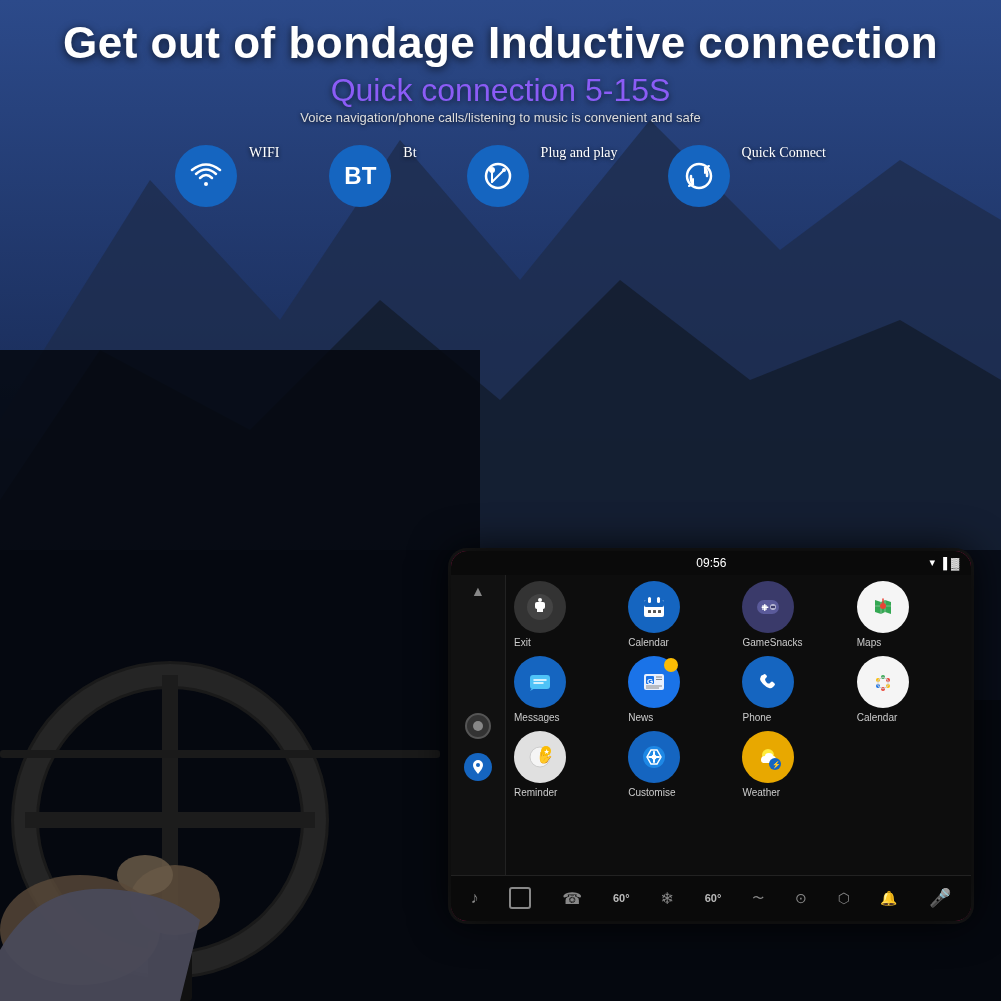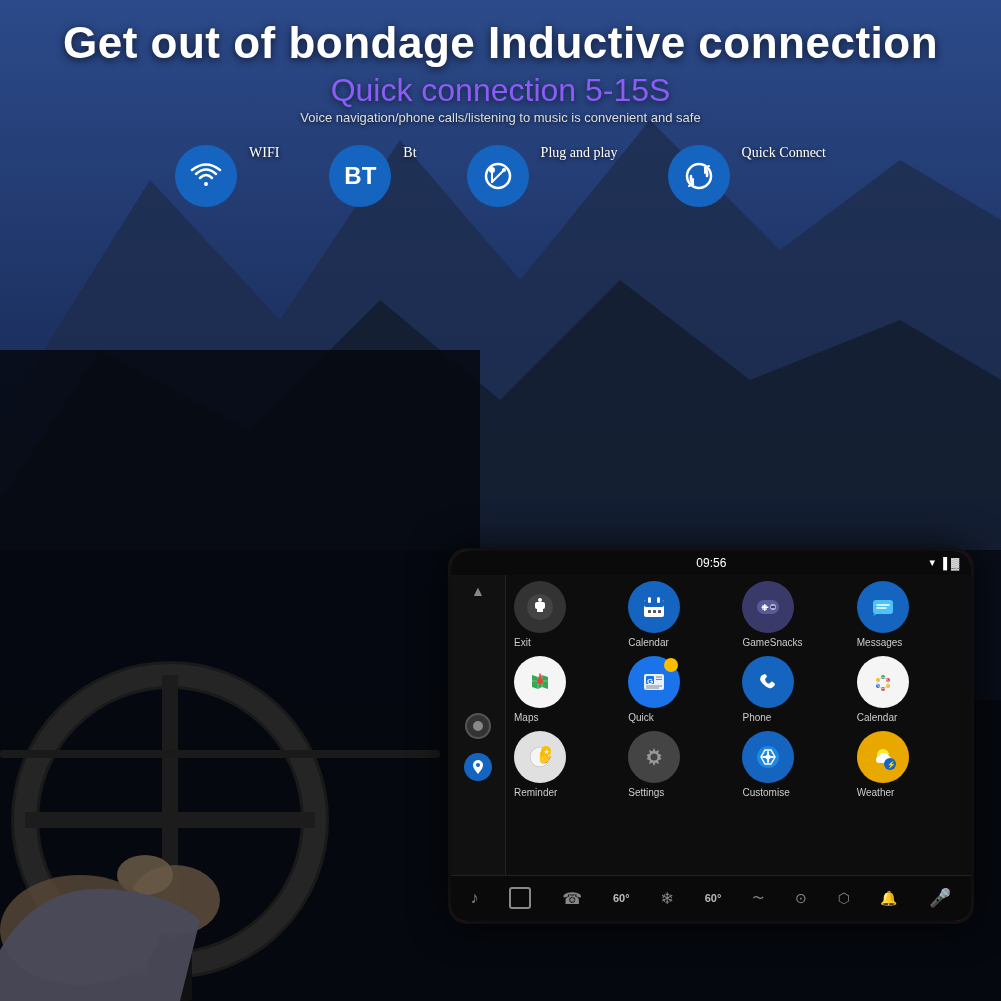--- a/index.html
+++ b/index.html
@@ -348,60 +348,60 @@
               <rect x="11" y="12" width="1.5" height="7" rx="0.75" fill="white"></rect>
               <rect x="8.5" y="14.5" width="7" height="1.5" rx="0.75" fill="white"></rect>
               <circle cx="19" cy="15" r="1.2" fill="#3a3a6a"></circle>
               <circle cx="21" cy="15" r="1.2" fill="#3a3a6a"></circle>
             </svg>
           </div>
           <div class="app-label">GameSnacks</div>
         </div>
 
         <div class="app-item">
-          <div class="app-icon" style="background:#1565c0; position:relative;">
-            <svg width="30" height="30" viewBox="0 0 30 30">
-              <rect x="5" y="8" width="20" height="14" rx="3" fill="#4fc3f7"></rect>
-              <path d="M8,20 L5,24 L12,20 Z" fill="#4fc3f7"></path>
-              <line x1="9" y1="13" x2="21" y2="13" stroke="white" stroke-width="1.5" stroke-linecap="round"></line>
-              <line x1="9" y1="16" x2="18" y2="16" stroke="white" stroke-width="1.5" stroke-linecap="round"></line>
-            </svg>
-          </div>
-          <div class="app-label">Messages</div>
-        </div>
-
-        <div class="app-item">
           <div class="app-icon" style="background:#f5f5f5;">
             <svg width="30" height="30" viewBox="0 0 30 30">
               <path d="M7,8 L13,10 L17,8 L23,10 L23,22 L17,20 L13,22 L7,20 Z" fill="#34a853"></path>
               <path d="M13,10 L13,22" stroke="#ccc" stroke-width="0.5"></path>
               <path d="M17,8 L17,20" stroke="#ccc" stroke-width="0.5"></path>
               <path d="M7,14 L23,14" stroke="#ccc" stroke-width="0.5"></path>
               <circle cx="15" cy="14" r="3" fill="#ea4335"></circle>
               <path d="M15,11 L15,7" stroke="#ea4335" stroke-width="1.5" stroke-linecap="round"></path>
             </svg>
           </div>
           <div class="app-label">Maps</div>
         </div>
 
         <div class="app-item">
+          <div class="app-icon" style="background:#1565c0; position:relative;">
+            <svg width="30" height="30" viewBox="0 0 30 30">
+              <rect x="5" y="8" width="20" height="14" rx="3" fill="#4fc3f7"></rect>
+              <path d="M8,20 L5,24 L12,20 Z" fill="#4fc3f7"></path>
+              <line x1="9" y1="13" x2="21" y2="13" stroke="white" stroke-width="1.5" stroke-linecap="round"></line>
+              <line x1="9" y1="16" x2="18" y2="16" stroke="white" stroke-width="1.5" stroke-linecap="round"></line>
+            </svg>
+          </div>
+          <div class="app-label">Messages</div>
+        </div>
+
+        <div class="app-item">
           <div class="app-icon" style="background:#1a73e8; position:relative;">
             <svg width="30" height="30" viewBox="0 0 30 30">
               <rect x="5" y="7" width="20" height="16" rx="2" fill="#e8f0fe"></rect>
               <rect x="7" y="9" width="8" height="8" rx="1" fill="#1a73e8"></rect>
               <line x1="17" y1="10" x2="23" y2="10" stroke="#888" stroke-width="1.2"></line>
               <line x1="17" y1="12.5" x2="23" y2="12.5" stroke="#888" stroke-width="1.2"></line>
               <line x1="7" y1="19" x2="23" y2="19" stroke="#888" stroke-width="1.2"></line>
               <line x1="7" y1="21" x2="20" y2="21" stroke="#888" stroke-width="1.2"></line>
 
               <text x="8" y="17" font-size="8" fill="white" font-weight="bold">G</text>
             </svg>
             <div style="position:absolute;top:2px;right:2px;width:14px;height:14px;border-radius:50%;background:#fbbc04;font-size:7px;color:white;display:flex;align-items:center;justify-content:center;font-weight:bold;"></div>
           </div>
-          <div class="app-label">Quick</div>
+          <div class="app-label">News</div>
         </div>
 
         <div class="app-item">
           <div class="app-icon" style="background:#1565c0;">
             <svg width="30" height="30" viewBox="0 0 30 30">
               <path d="M10,8 Q9,8 8,9 L7,12 Q7,14 10,17 Q13,20 16,21 Q18,22 20,20 L21,19 Q22,18 22,17 L20,15 Q19,14 18,15 L17,16 Q16,17 14,16 Q12,14 12,12 L13,11 Q14,10 14,9 L12,7 Q11,7 10,8 Z" fill="white"></path>
             </svg>
           </div>
           <div class="app-label">Phone</div>
         </div>
@@ -431,30 +431,20 @@
             <svg width="30" height="30" viewBox="0 0 30 30">
               <circle cx="15" cy="15" r="10" fill="#f5f5f5" stroke="#ccc" stroke-width="1"></circle>
               <text x="11" y="19" font-size="14" fill="#e91e63">✋</text>
               <circle cx="21" cy="9" r="5" fill="#fbbc04"></circle>
               <text x="18.5" y="12" font-size="7" fill="white">★</text>
             </svg>
           </div>
           <div class="app-label">Reminder</div>
         </div>
 
-        <div class="app-item">
-          <div class="app-icon" style="background:#444444;">
-            <svg width="30" height="30" viewBox="0 0 30 30">
-              <circle cx="15" cy="15" r="4" fill="#888"></circle>
-              <path d="M15,6 L16.5,9.5 L20,8 L19,11.5 L22.5,13 L21,15 L22.5,17 L19,18.5 L20,22 L16.5,20.5 L15,24 L13.5,20.5 L10,22 L11,18.5 L7.5,17 L9,15 L7.5,13 L11,11.5 L10,8 L13.5,9.5 Z" fill="#999" fill-rule="evenodd"></path>
-              <circle cx="15" cy="15" r="3.5" fill="#444"></circle>
-            </svg>
-          </div>
-          <div class="app-label">Settings</div>
-        </div>
 
         <div class="app-item">
           <div class="app-icon" style="background:#1565c0;">
             <svg width="30" height="30" viewBox="0 0 30 30">
               <circle cx="15" cy="15" r="11" fill="#1e88e5"></circle>
               <path d="M12,8 L18,8 L22,15 L18,22 L12,22 L8,15 Z" fill="none" stroke="white" stroke-width="1.5"></path>
               <line x1="15" y1="10" x2="15" y2="20" stroke="white" stroke-width="2" stroke-linecap="round"></line>
               <line x1="10" y1="15" x2="20" y2="15" stroke="white" stroke-width="2" stroke-linecap="round"></line>
               <circle cx="15" cy="15" r="2.5" fill="white"></circle>
             </svg>

